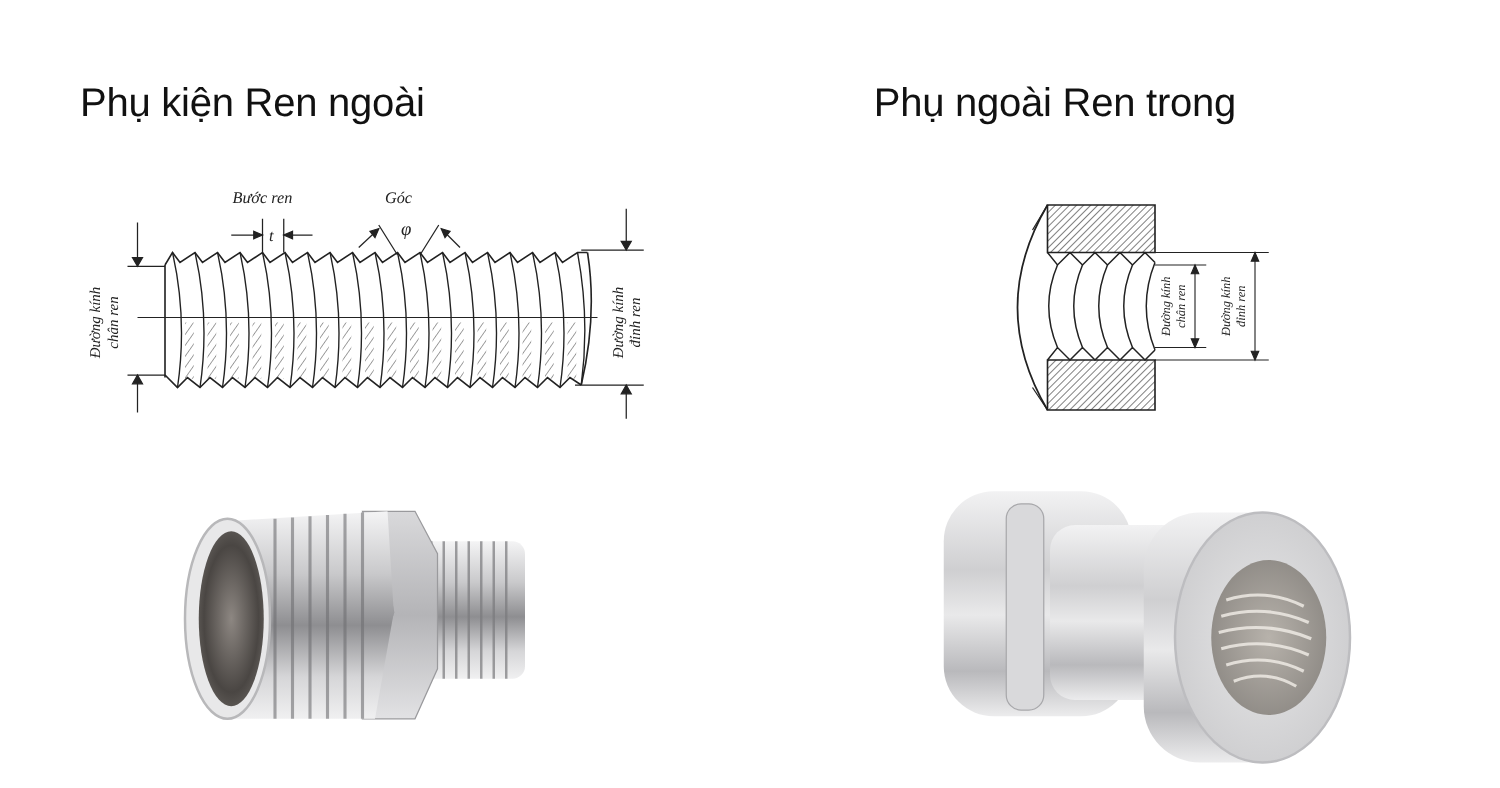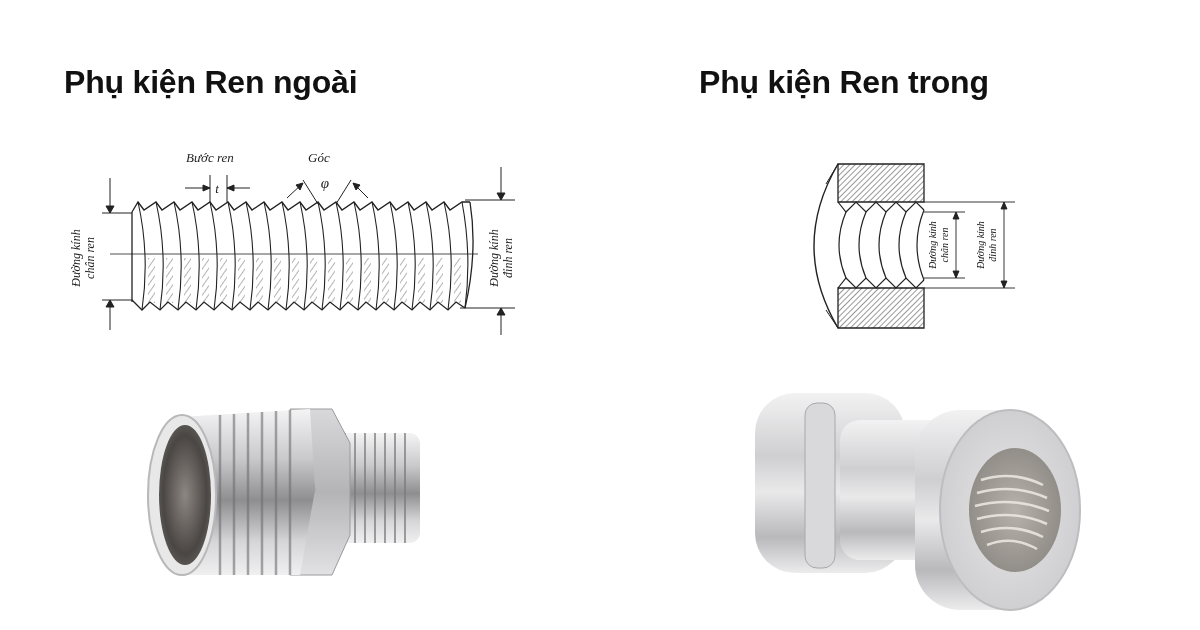--- a/index.html
+++ b/index.html
@@ -1,35 +1,35 @@
 <!DOCTYPE html>
 <html><head>
 <meta charset="utf-8">
 <style>
   html, body { margin: 0; padding: 0; }
   body {
     width: 1200px; height: 630px; background: #ffffff; position: relative; overflow: hidden;
     font-family: "Liberation Sans", sans-serif;
   }
   .title {
-    position: absolute; top: 64px; font-size: 32px; font-weight: bold; color: #111111;
+    position: absolute; top: 64px; font-size: 32px; font-weight: normal; color: #111111;
     font-family: "Liberation Sans", sans-serif; letter-spacing: -0.2px;
   }
   .title.left { left: 64px; }
   .title.right { left: 699px; }
   .diagram { position: absolute; }
   .diagram svg { display: block; }
   .lbl { font-family: "Liberation Serif", serif; font-style: italic; fill: #222; }
   .photo { position: absolute; }
 </style>
 </head>
 <body>
 
 <div class="title left">Phụ kiện Ren ngoài</div>
-<div class="title right">Phụ kiện Ren trong</div>
+<div class="title right">Phụ ngoài Ren trong</div>
 
 <div class="diagram" style="left:60px;top:140px;">
   <svg width="470" height="200" viewBox="0 0 470 200">
     <defs>
       <pattern id="hatch1" width="5" height="5" patternUnits="userSpaceOnUse" patternTransform="rotate(35)">
         <line x1="0" y1="0" x2="0" y2="5" stroke="#444" stroke-width="1"></line>
       </pattern>
     </defs>
 
     <g stroke="#222" stroke-width="1.3" fill="none">

